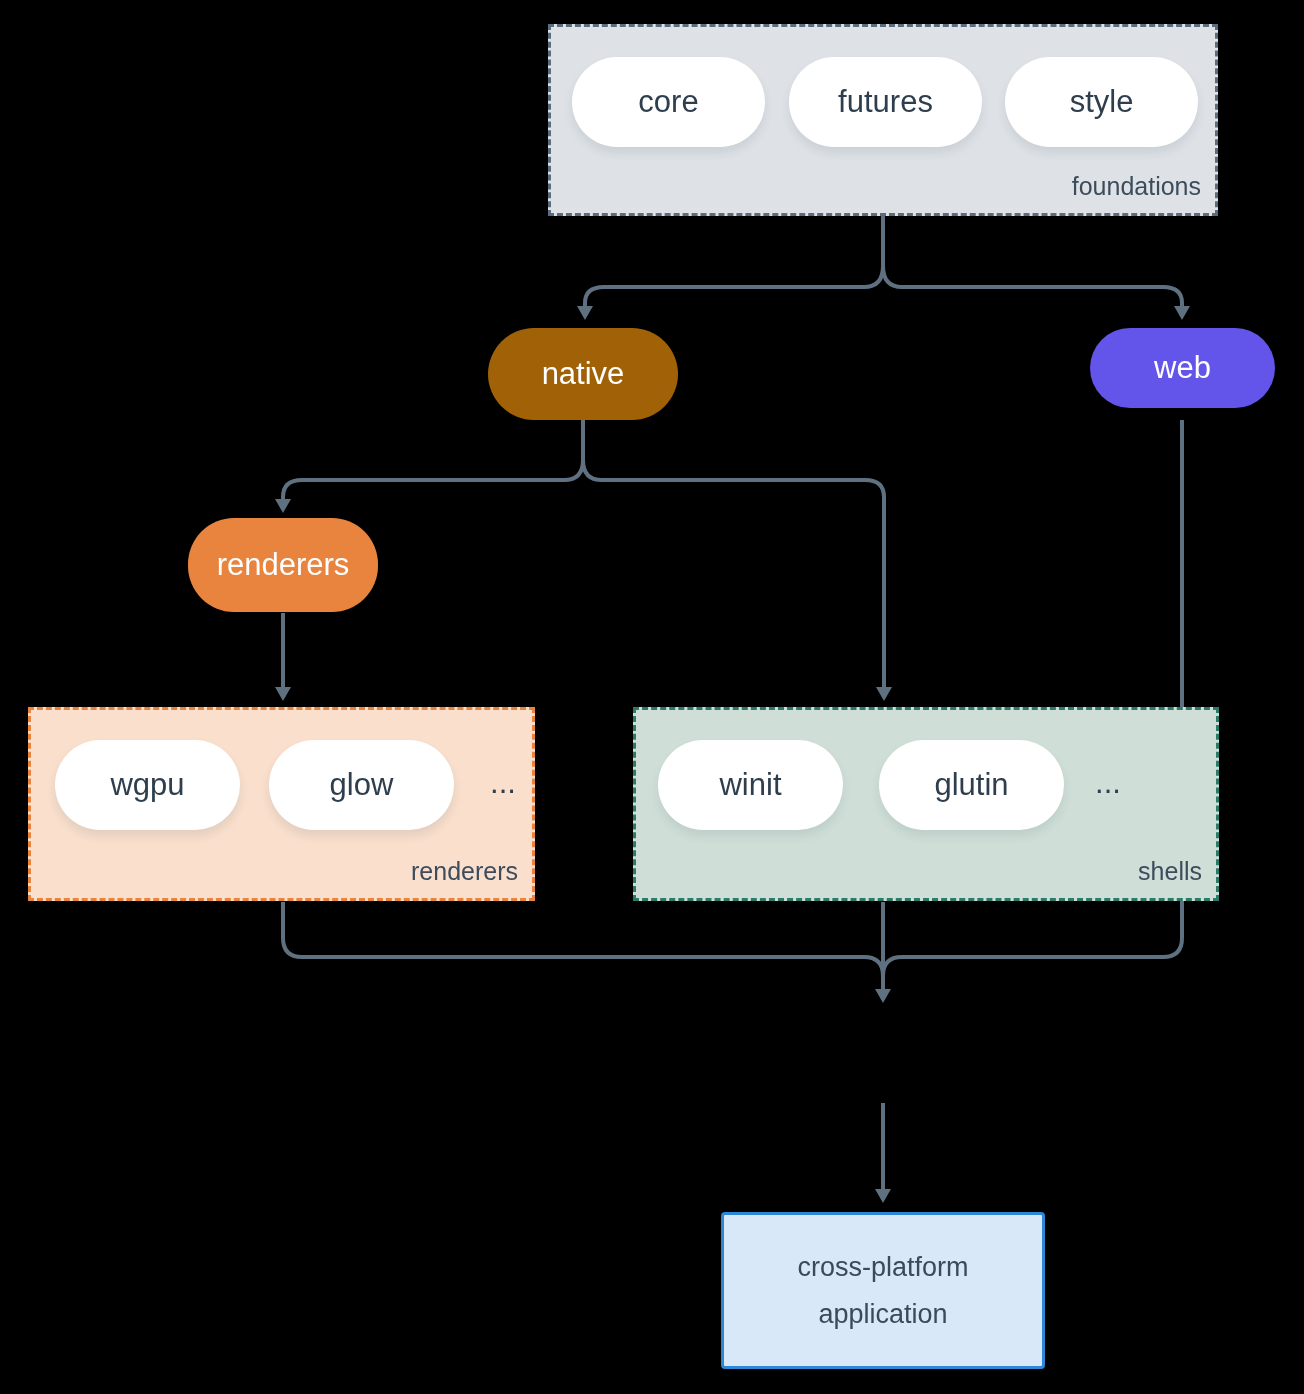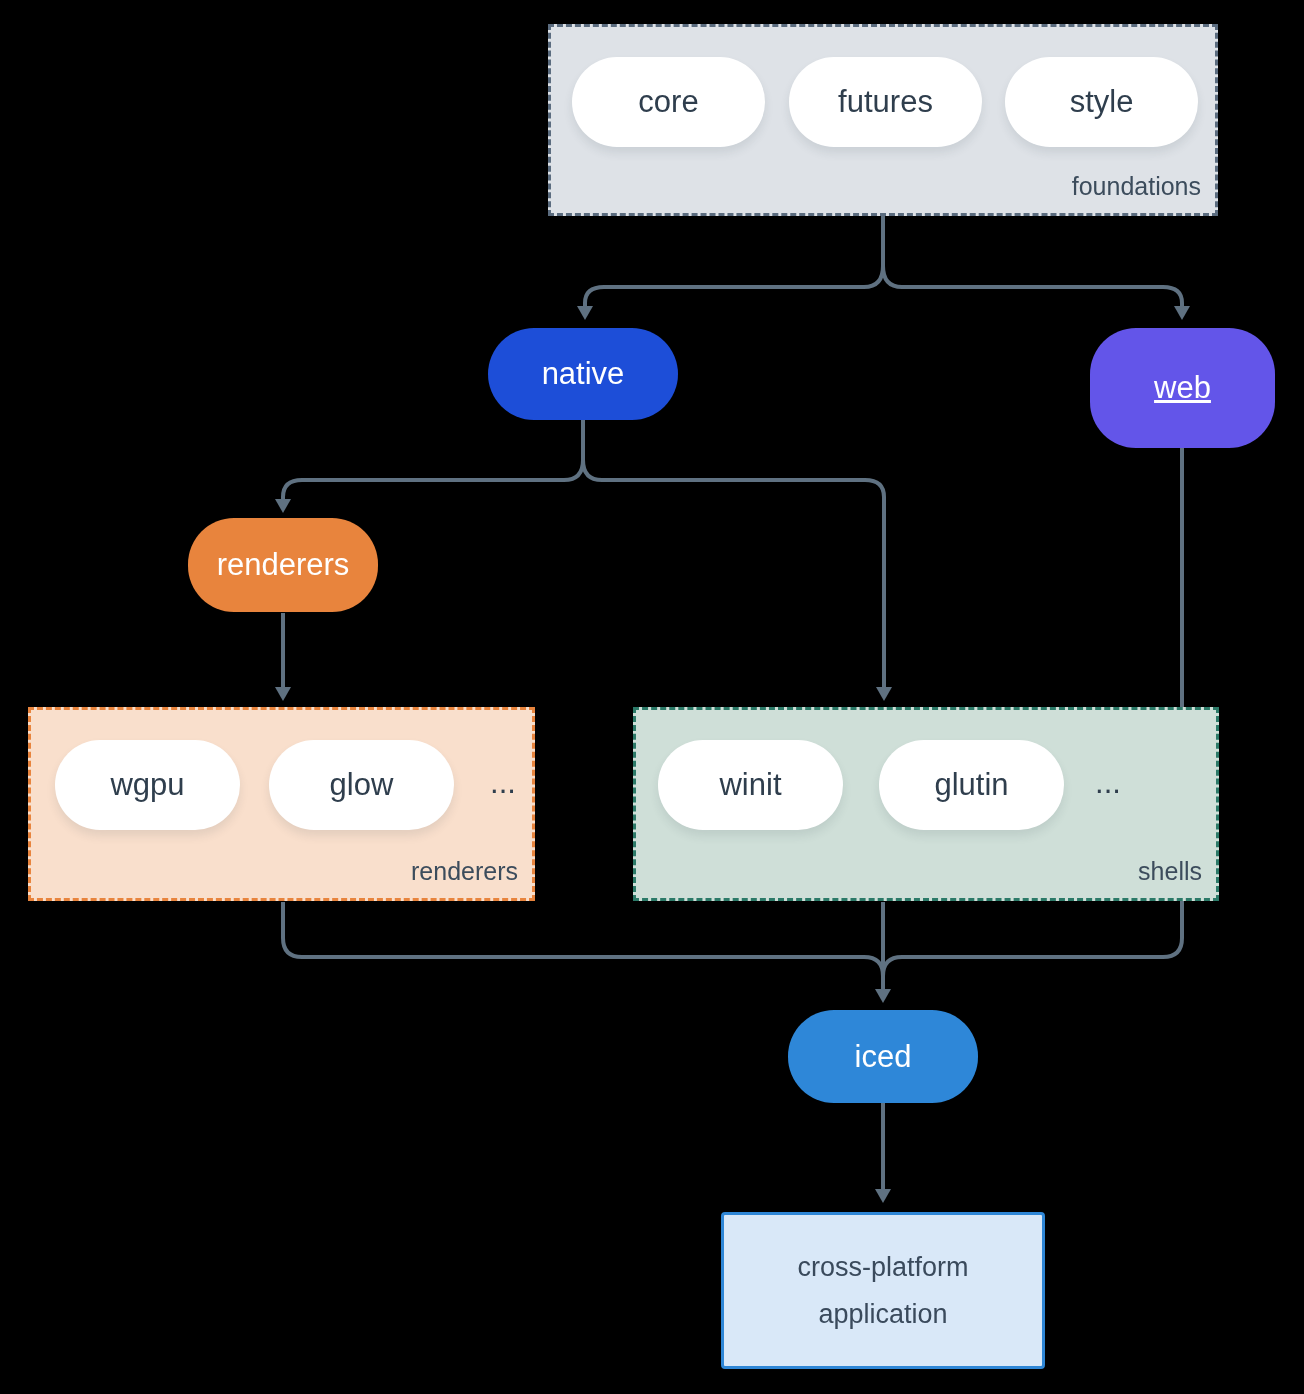--- a/index.html
+++ b/index.html
@@ -83,22 +83,22 @@
   .foundations .pill.in-group { width: 193px; }
   .ellipsis {
     position: absolute;
     left: 448px;
     top: 55px;
     width: 48px;
     text-align: center;
     font-size: 31px;
     color: #2f3e4d;
   }
-  .pill.native   { left: 488px;  top: 328px;  width: 190px; height: 92px; background: #1d4ed8; }
-  .pill.web      { left: 1090px; top: 328px;  width: 185px; height: 120px; background: #6355e9; text-decoration: underline; }
+  .pill.native   { left: 488px;  top: 328px;  width: 190px; height: 92px; background: #a16207; }
+  .pill.web      { left: 1090px; top: 328px;  width: 185px; height: 80px; background: #6355e9; }
   .pill.graphics { left: 188px;  top: 518px;  width: 190px; height: 94px; background: #e8843d; }
   .pill.iced     { left: 788px;  top: 1010px; width: 190px; height: 93px; background: #2e87d8; }
   .app-box {
     position: absolute;
     left: 721px; top: 1212px;
     width: 324px; height: 157px;
     box-sizing: border-box;
     background: #d9e8f8;
     border: 3px solid #2e86d6;
     border-radius: 4px;
@@ -161,20 +161,19 @@
     <div class="group-label">renderers</div>
   </div>
 
   <div class="group shells">
     <div class="pill white in-group" style="left:22px">winit</div>
     <div class="pill white in-group" style="left:243px">glutin</div>
     <div class="ellipsis">...</div>
     <div class="group-label">shells</div>
   </div>
 
-  <div class="pill colored iced">iced</div>
 
   <div class="app-box">
     <div>cross-platform</div>
     <div>application</div>
   </div>
 
 </div>
 
 </body></html>

